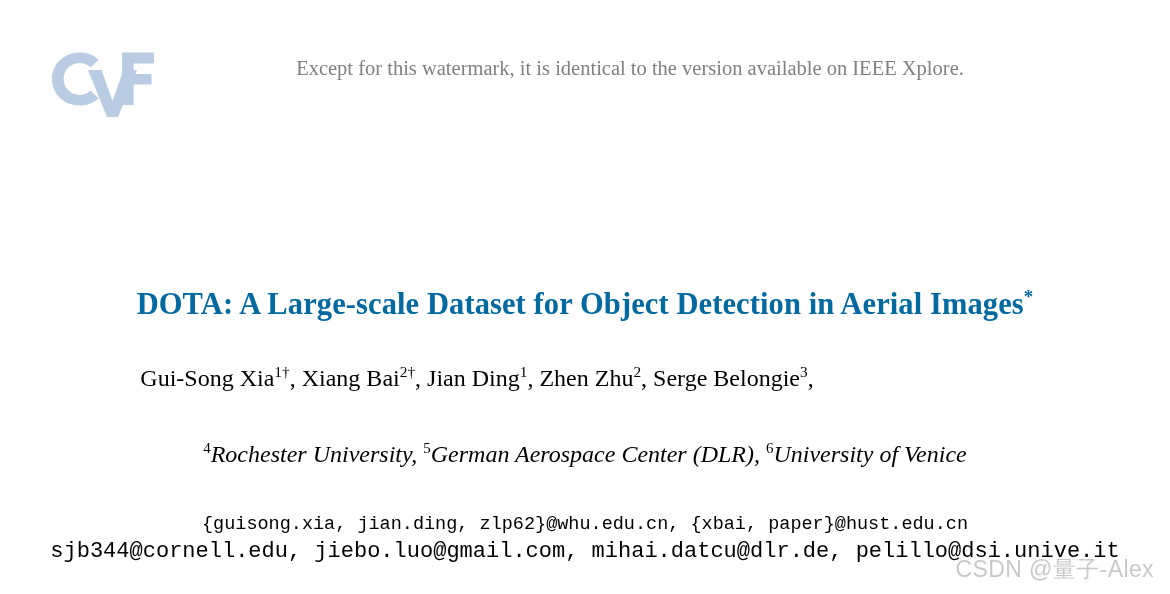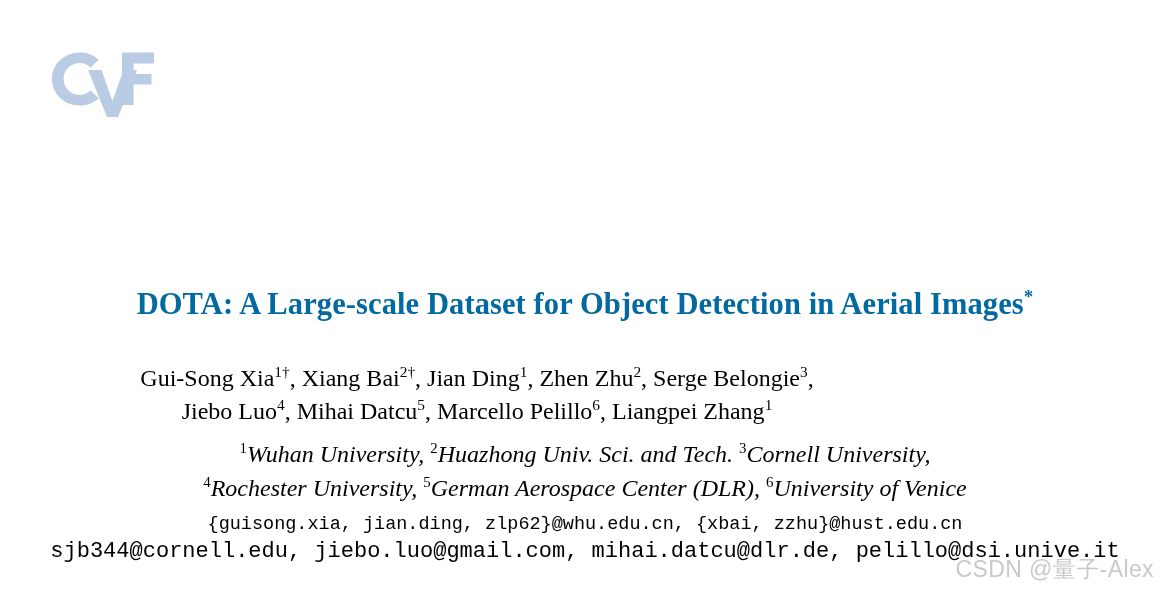--- a/index.html
+++ b/index.html
@@ -153,38 +153,37 @@
                C50 11.2 43.5 8.5 36 8.5 Z" fill="#b9cce4"></path>
 
       <path d="M44 26 L57.5 26 L68.5 57 L79.5 26 L93 26 L74 73 L63 73 Z" fill="#b9cce4"></path>
 
       <path d="M78 8.5 L110 8.5 L110 19.6 L89.6 19.6 L89.6 30 L107.5 30 L107.5 40.6
                L89.6 40.6 L89.6 61 L78 61 Z" fill="#b9cce4"></path>
     </svg>
   </div>
 
   <div class="oa-notice">
+    <span class="oa-line">Except for this watermark, it is identical to the version available on IEEE Xplore.</span>
   </div>
 
 </div>
 
 <div class="paper-head">
 
   <h1 class="paper-title"><span>DOTA: A Large-scale Dataset for Object Detection in Aerial Images</span><sup>*</sup></h1>
 
   <div class="authors">
     <span class="author-line" id="author-line-1"><span>Gui-Song Xia</span><sup>1†</sup><span>, </span><span>Xiang Bai</span><sup>2†</sup><span>, </span><span>Jian Ding</span><sup>1</sup><span>, </span><span>Zhen Zhu</span><sup>2</sup><span>, </span><span>Serge Belongie</span><sup>3</sup><span>,</span></span>
-    <span class="author-line" id="author-line-2"><span>Jiebo Luo</span><sup>4</sup><span>, </span><span>Mihai Datcu</span><sup>5</sup><span>, </span><span>Marcello Pelillo</span><sup>6</sup><span>, </span><span>Liangpei Zhang</span><sup>1</sup></span>
   </div>
 
   <div class="affiliations">
-    <span class="aff-line" id="aff-line-1"><sup>1</sup><span>Wuhan University</span><span>, </span><sup>2</sup><span>Huazhong Univ. Sci. and Tech.</span><span> </span><sup>3</sup><span>Cornell University</span><span>,</span></span>
     <span class="aff-line" id="aff-line-2"><sup>4</sup><span>Rochester University</span><span>, </span><sup>5</sup><span>German Aerospace Center (DLR)</span><span>, </span><sup>6</sup><span>University of Venice</span></span>
   </div>
 
   <div class="emails">
-    <span class="email-line">{guisong.xia, jian.ding, zlp62}@whu.edu.cn, {xbai, zzhu}@hust.edu.cn</span>
+    <span class="email-line">{guisong.xia, jian.ding, zlp62}@whu.edu.cn, {xbai, paper}@hust.edu.cn</span>
     <span class="email-line second">sjb344@cornell.edu, jiebo.luo@gmail.com, mihai.datcu@dlr.de, pelillo@dsi.unive.it</span>
   </div>
 
 </div>
 
 <div class="csdn-watermark">CSDN @量子-Alex</div>
 
 </body></html>

